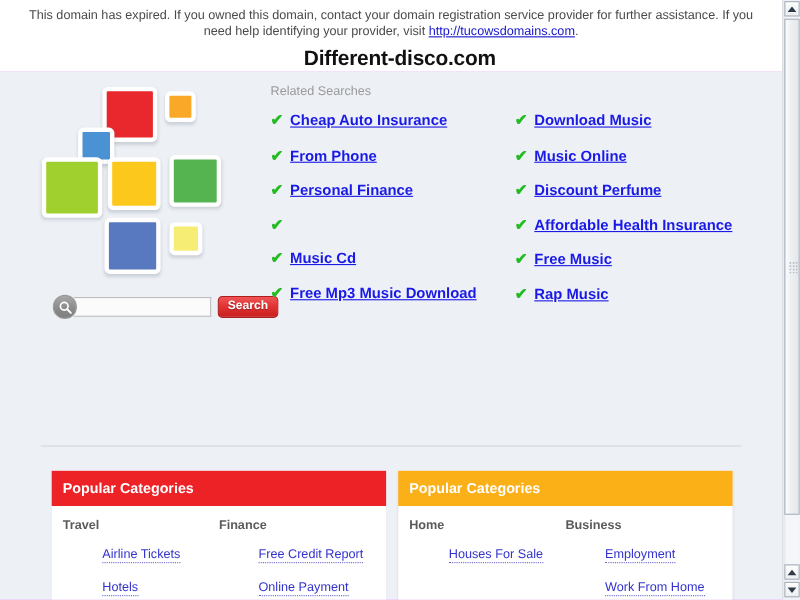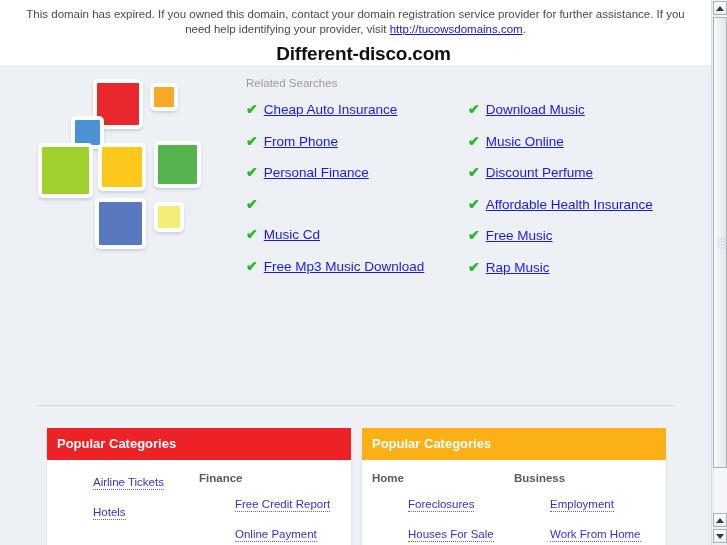--- a/index.html
+++ b/index.html
@@ -151,21 +151,21 @@
     color: #22bb22;
     font-size: 14px;
     font-weight: bold;
     margin-right: 6px;
     line-height: 1;
     flex: 0 0 auto;
   }
   .related-link {
     color: #1a1ae6;
     font-size: 13.5px;
-    font-weight: normal;
+    font-weight: bold;
     text-decoration: underline;
     cursor: pointer;
     white-space: nowrap;
   }
 
   
   .divider {
     position: absolute;
     left: 37px;
     right: 37px;
@@ -299,20 +299,30 @@
         <div class="tile" style="left: 55px; top: 4px; width: 50px; height: 50px; background: rgb(232, 40, 44);"></div>
         <div class="tile" style="left: 112px; top: 8px; width: 28px; height: 28px; background: rgb(249, 169, 39);"></div>
         <div class="tile" style="left: 33px; top: 41px; width: 33px; height: 33px; background: rgb(74, 146, 211);"></div>
         <div class="tile" style="left: 0px; top: 68px; width: 55px; height: 55px; background: rgb(160, 208, 46);"></div>
         <div class="tile" style="left: 60px; top: 68px; width: 48px; height: 48px; background: rgb(252, 200, 27);"></div>
         <div class="tile" style="left: 116px; top: 66px; width: 47px; height: 47px; background: rgb(85, 180, 80);"></div>
         <div class="tile" style="left: 57px; top: 123px; width: 51px; height: 51px; background: rgb(88, 120, 191);"></div>
         <div class="tile" style="left: 116px; top: 127px; width: 30px; height: 30px; background: rgb(246, 237, 116);"></div>
       </div>
 
+    <div class="search-wrap">
+      <span class="search-icon-btn">
+        <svg width="13" height="13" viewBox="0 0 13 13" aria-hidden="true">
+          <circle cx="5.4" cy="5.4" r="3.5" fill="none" stroke="#ffffff" stroke-width="1.5"></circle>
+          <line x1="8.1" y1="8.1" x2="11.4" y2="11.4" stroke="#ffffff" stroke-width="1.8" stroke-linecap="round"></line>
+        </svg>
+      </span>
+      <input class="search-input" type="text" placeholder="" style="">
+      <button class="search-btn">Search</button>
+    </div>
 
     <div class="related-wrap">
       <div class="related-title">Related Searches</div>
       <div class="related-cols">
           <div class="related-col">
             <div class="related-item">
               <span class="check">✔</span>
               <a class="related-link" href="#">Cheap Auto Insurance</a>
             </div>
             <div class="related-item">
@@ -364,36 +374,36 @@
         </div>
     </div>
 
     <div class="divider"></div>
 
     <div class="panels">
         <div class="panel">
           <div class="panel-head red">Popular Categories</div>
           <div class="panel-body">
             <div class="cat-col">
+              <div class="cat-title">Travel</div>
               <span class="cat-link-row"><a class="cat-link" href="#">Airline Tickets</a></span>
               <span class="cat-link-row"><a class="cat-link" href="#">Hotels</a></span>
             </div>
             <div class="cat-col">
               <div class="cat-title">Finance</div>
               <span class="cat-link-row"><a class="cat-link" href="#">Free Credit Report</a></span>
               <span class="cat-link-row"><a class="cat-link" href="#">Online Payment</a></span>
             </div>
           </div>
         </div>
         <div class="panel">
           <div class="panel-head orange">Popular Categories</div>
           <div class="panel-body">
             <div class="cat-col">
               <div class="cat-title">Home</div>
-              <span class="cat-link-row"><a class="cat-link" href="#">Foreclosures</a></span>
               <span class="cat-link-row"><a class="cat-link" href="#">Houses For Sale</a></span>
             </div>
             <div class="cat-col">
               <div class="cat-title">Business</div>
               <span class="cat-link-row"><a class="cat-link" href="#">Employment</a></span>
               <span class="cat-link-row"><a class="cat-link" href="#">Work From Home</a></span>
             </div>
           </div>
         </div>
       </div>

